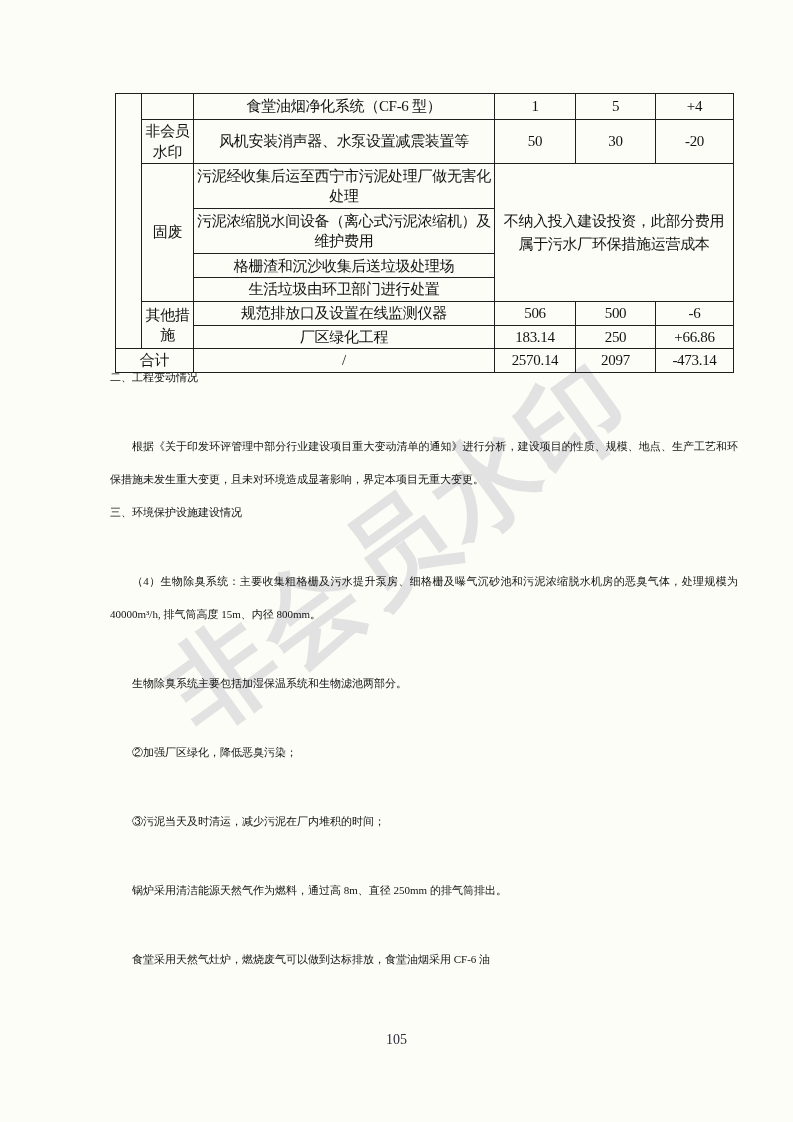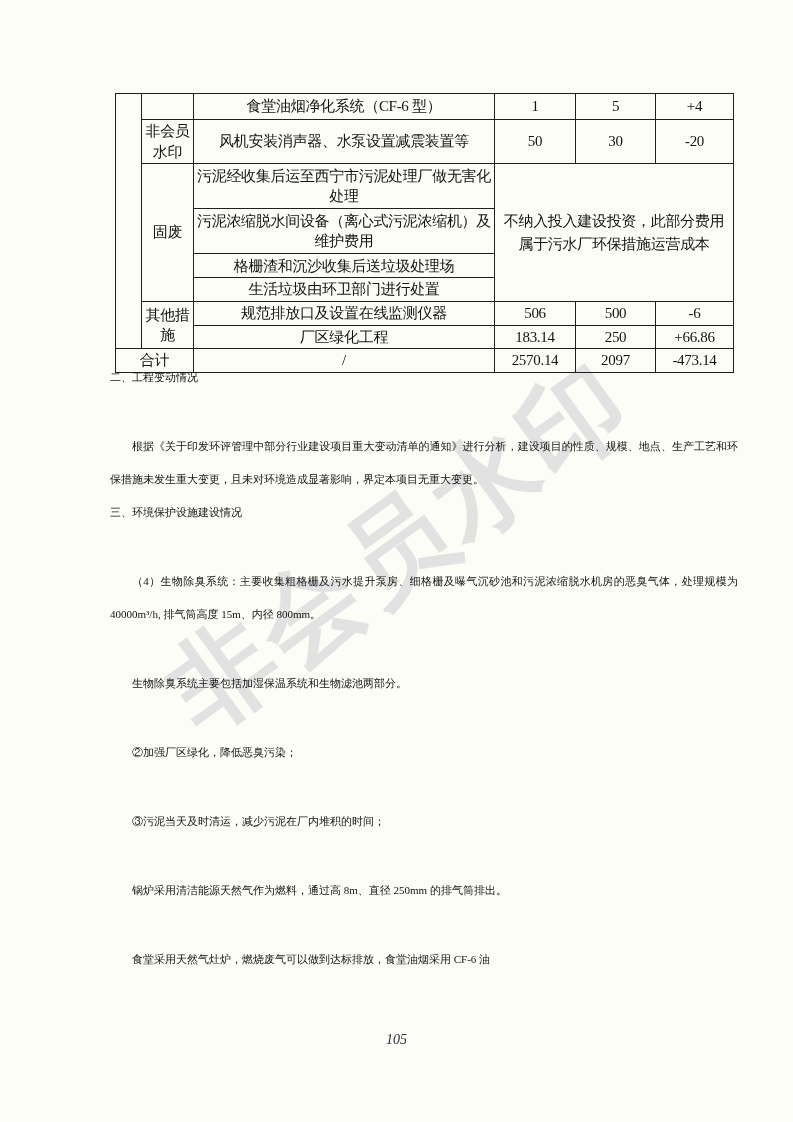--- a/index.html
+++ b/index.html
@@ -66,21 +66,20 @@
   .textblock p{margin:0;}
   .textblock p.ind{text-indent:2em;margin-top:36px;}
   .pageno{
     position:absolute;
     left:0;top:1032px;
     width:793px;
     text-align:center;
     font-size:14px;
     color:#2b2b3a;
     z-index:1;
-    font-style:italic;
   }
 </style>
 </head>
 <body>
 
 <div class="watermark">非会员水印</div>
 
 <table class="measures">
   <colgroup>
     <col style="width:26px">

